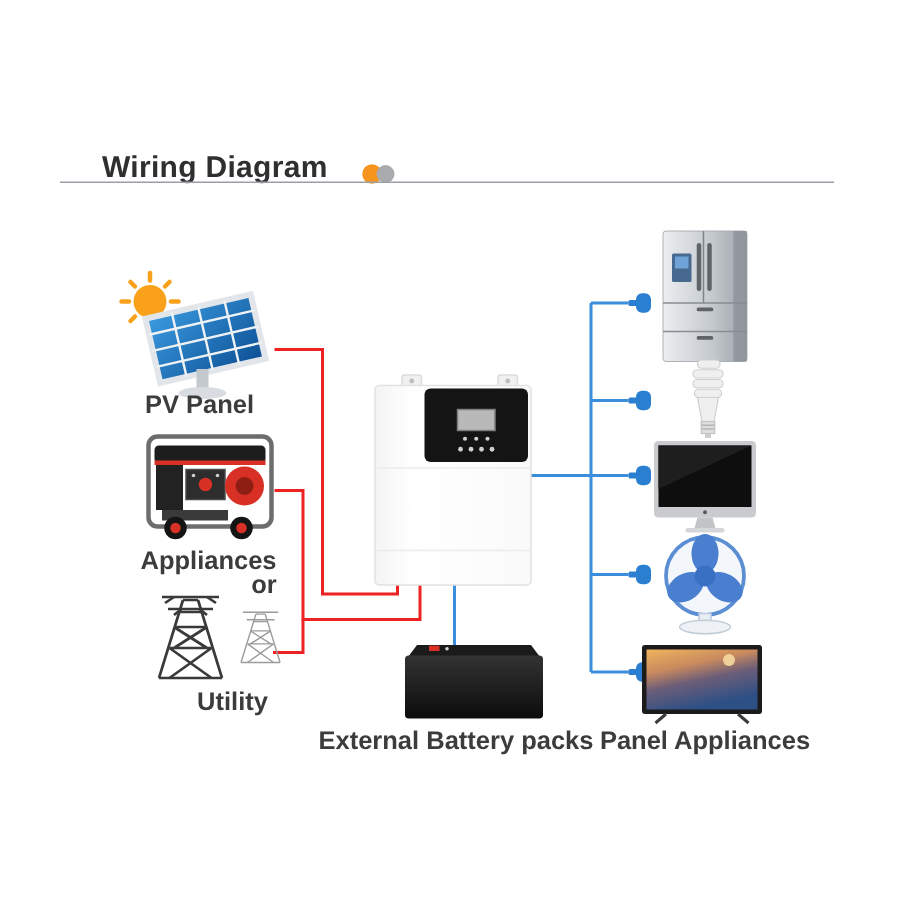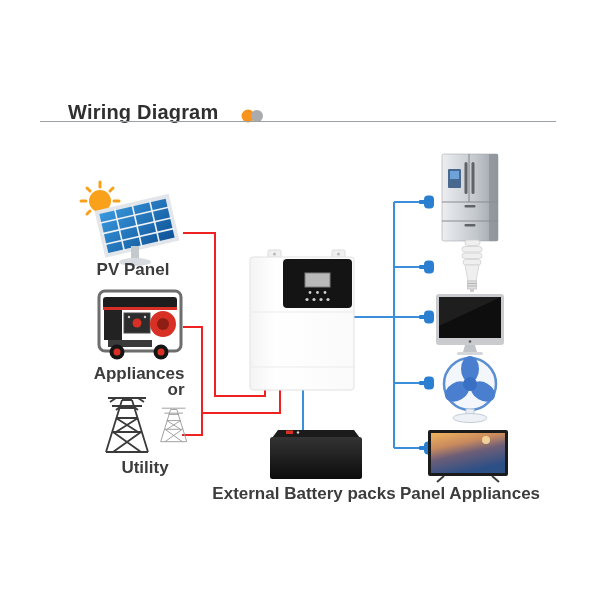--- a/index.html
+++ b/index.html
@@ -132,21 +132,21 @@
       <path d="M14,64 H56"></path>
     </g>
     <g stroke="#9b9b9b" stroke-width="1.5" fill="none" transform="translate(60,14) scale(0.62)">
       <path d="M14,64 L30,12 M56,64 L40,12"></path>
       <path d="M30,12 h10 M27,20 h16 M24,30 h22"></path>
       <path d="M16,10 H54 M20,18 H50"></path>
       <path d="M24,30 L46,44 M46,30 L24,44 M21,44 L49,64 M49,44 L21,64 M21,44 H49"></path>
       <path d="M14,64 H56"></path>
     </g>
   </svg>
-  <div class="label" style="left:145px;top:458px;">Utility</div>
+  <div class="label" style="left:155px;top:458px;">Utility</div>
 
   <svg class="abs icon" style="left:246px;top:246px;" width="112" height="148" viewBox="0 0 112 148">
     <defs>
       <linearGradient id="invGrad" x1="0" y1="0" x2="1" y2="0">
         <stop offset="0" stop-color="#f4f4f4"></stop>
           <stop offset="0.25" stop-color="#ffffff"></stop>
           <stop offset="1" stop-color="#fafafa"></stop>
       </linearGradient>
     </defs>
     <g>

